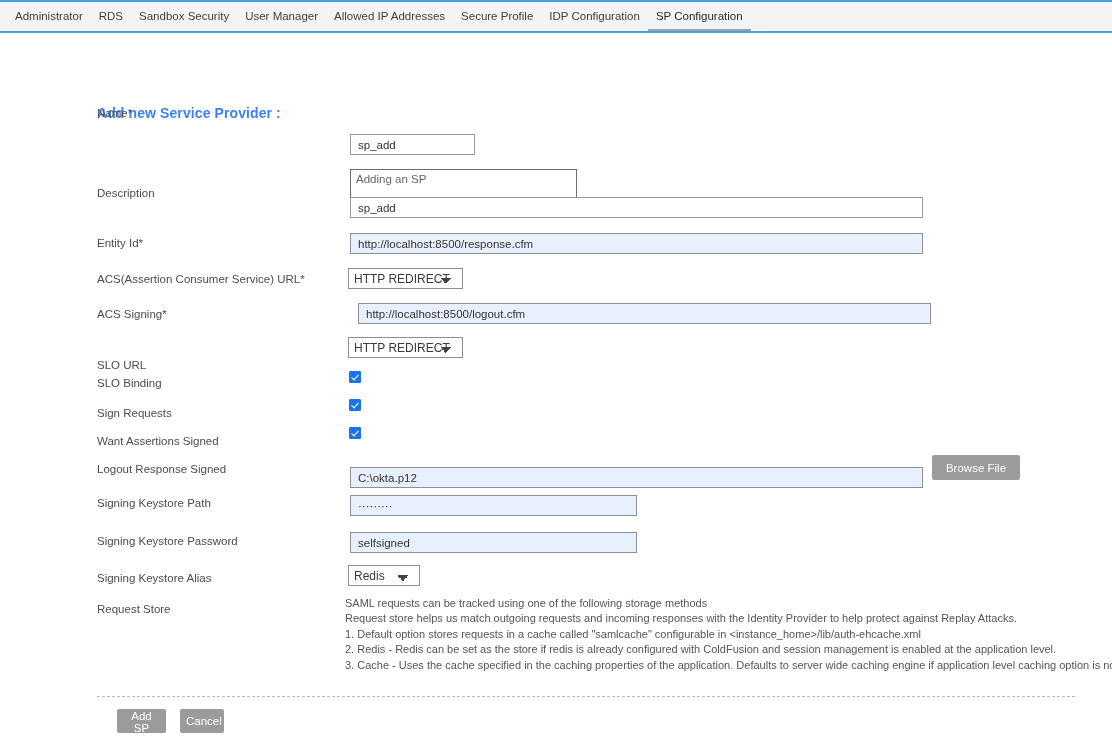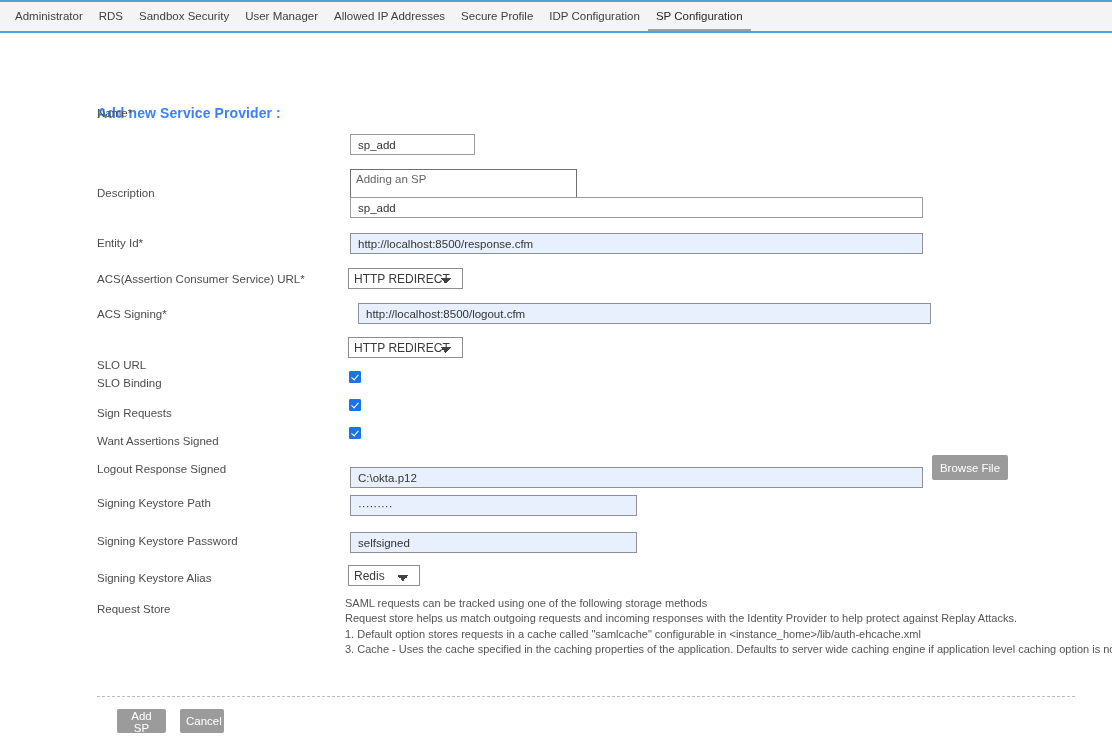--- a/index.html
+++ b/index.html
@@ -227,37 +227,38 @@
   <div class="cb" style="left:349px; top:336px;"></div>
 
   <div class="lbl" style="top:400px">Want Assertions Signed</div>
   <div class="cb" style="left:349px; top:364px;"></div>
 
   <div class="lbl" style="top:428px">Logout Response Signed</div>
   <div class="cb" style="left:349px; top:392px;"></div>
 
   <div class="lbl" style="top:462px">Signing Keystore Path</div>
   <input class="txt autofill" style="left: 350px; top: 422px; width: 573px; margin-top: 10px;" value="C:\okta.p12">
-  <button class="btn-grey" style="left:932px; top:420px; width:76px; height:25px;">Browse File</button>
+  <button class="btn-grey" style="left:932px; top:420px; width:88px; height:25px;">Browse File</button>
 
   <div class="lbl" style="top:500px">Signing Keystore Password</div>
   <input class="txt autofill" style="left: 350px; top: 460px; width: 287px;" value="·········">
 
   <div class="lbl" style="top:537px">Signing Keystore Alias</div>
   <input class="txt autofill" style="left: 350px; top: 497px; width: 287px;" value="selfsigned">
 
   <div class="lbl" style="top:568px">Request Store</div>
   <select class="sel" style="left:348px; top:530px; width:72px;">
     <option>Redis</option>
   </select>
 
   <div id="help">
     <div>SAML requests can be tracked using one of the following storage methods</div>
     <div>Request store helps us match outgoing requests and incoming responses with the Identity Provider to help protect against Replay Attacks.</div>
     <div>1. Default option stores requests in a cache called "samlcache" configurable in &lt;instance_home&gt;/lib/auth-ehcache.xml</div>
+    <div>2. Redis - Redis can be set as the store if redis is already configured with ColdFusion and session management is enabled at the application level.</div>
     <div>3. Cache - Uses the cache specified in the caching properties of the application. Defaults to server wide caching engine if application level caching option is not found.</div>
   </div>
 
   <div id="action-box">
     <button class="btn-grey" style="left:20px; top:12px; width:49px; height:24px;">Add SP</button>
     <button class="btn-grey" style="left:83px; top:12px; width:44px; height:24px;">Cancel</button>
   </div>
 
 </div>
 

